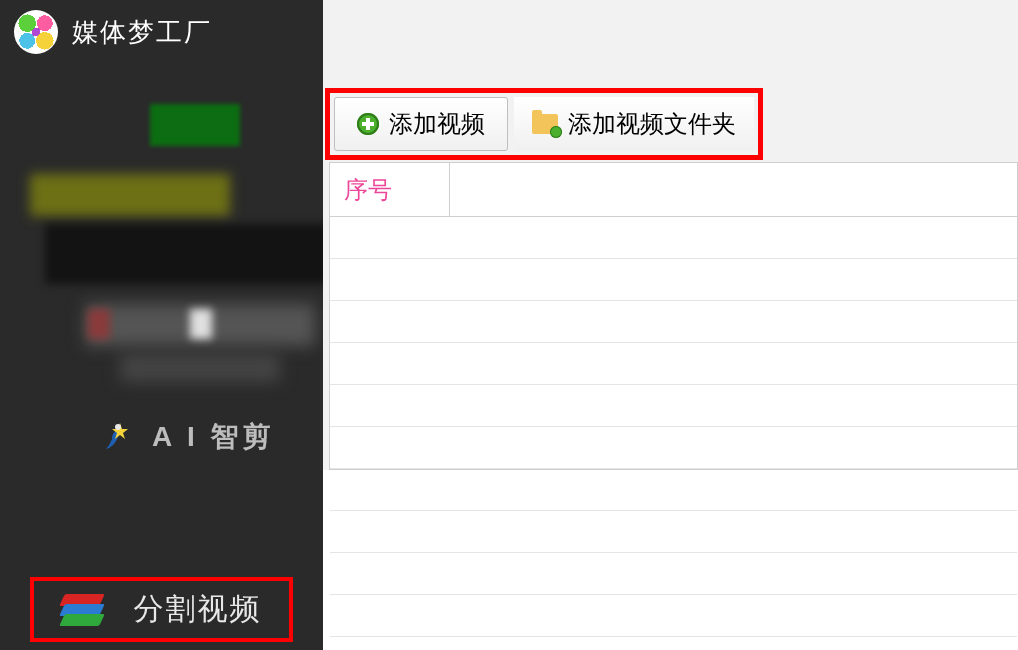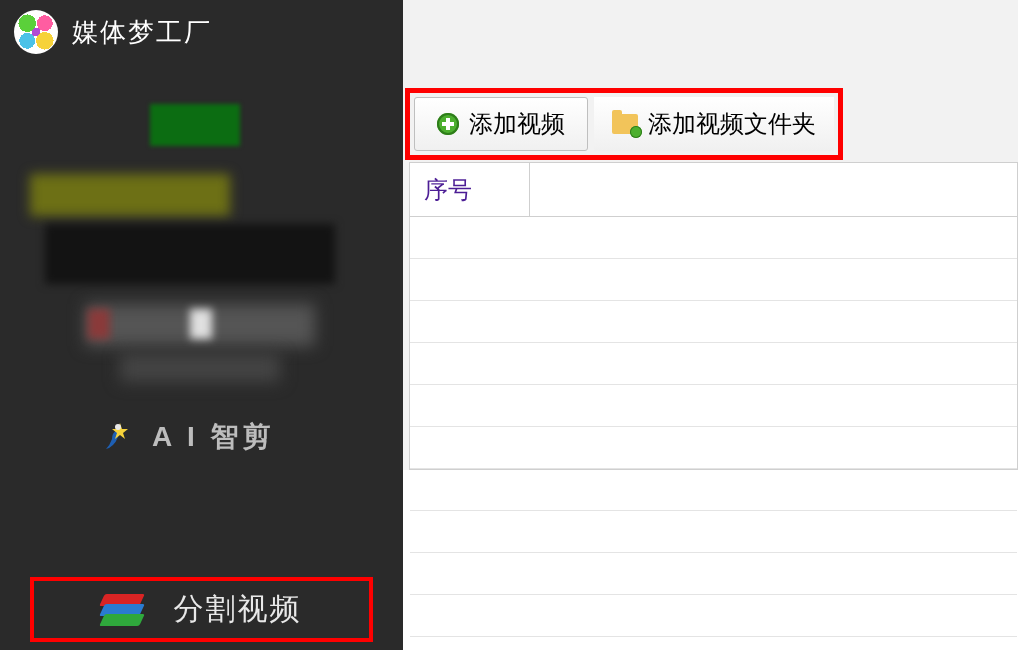--- a/index.html
+++ b/index.html
@@ -4,21 +4,21 @@
   <style>
     * { margin: 0; padding: 0; box-sizing: border-box; }
     body {
       width: 1018px;
       height: 650px;
       display: flex;
       font-family: "Microsoft YaHei", "SimHei", sans-serif;
       overflow: hidden;
     }
     .sidebar {
-      width: 403px;
+      width: 323px;
       height: 650px;
       background: #2a2a2a;
       display: flex;
       flex-direction: column;
       position: relative;
     }
     .logo-row {
       display: flex;
       align-items: center;
       padding: 10px 14px;
@@ -195,21 +195,21 @@
     .table-header {
       display: flex;
       height: 54px;
       border-bottom: 1px solid #cfcfcf;
     }
     .col {
       display: flex;
       align-items: center;
       padding-left: 14px;
       font-size: 24px;
-      color: #4c1d95;
+      color: #ec4899;
       border-right: 1px solid #cfcfcf;
       text-align: right;
     }
     .col-index { width: 120px; }
     .col-name { flex: 1; border-right: none;}
     .table-rows .row {
       height: 42px;
       border-bottom: 1px solid #e4e4e4;
     }
   </style>

